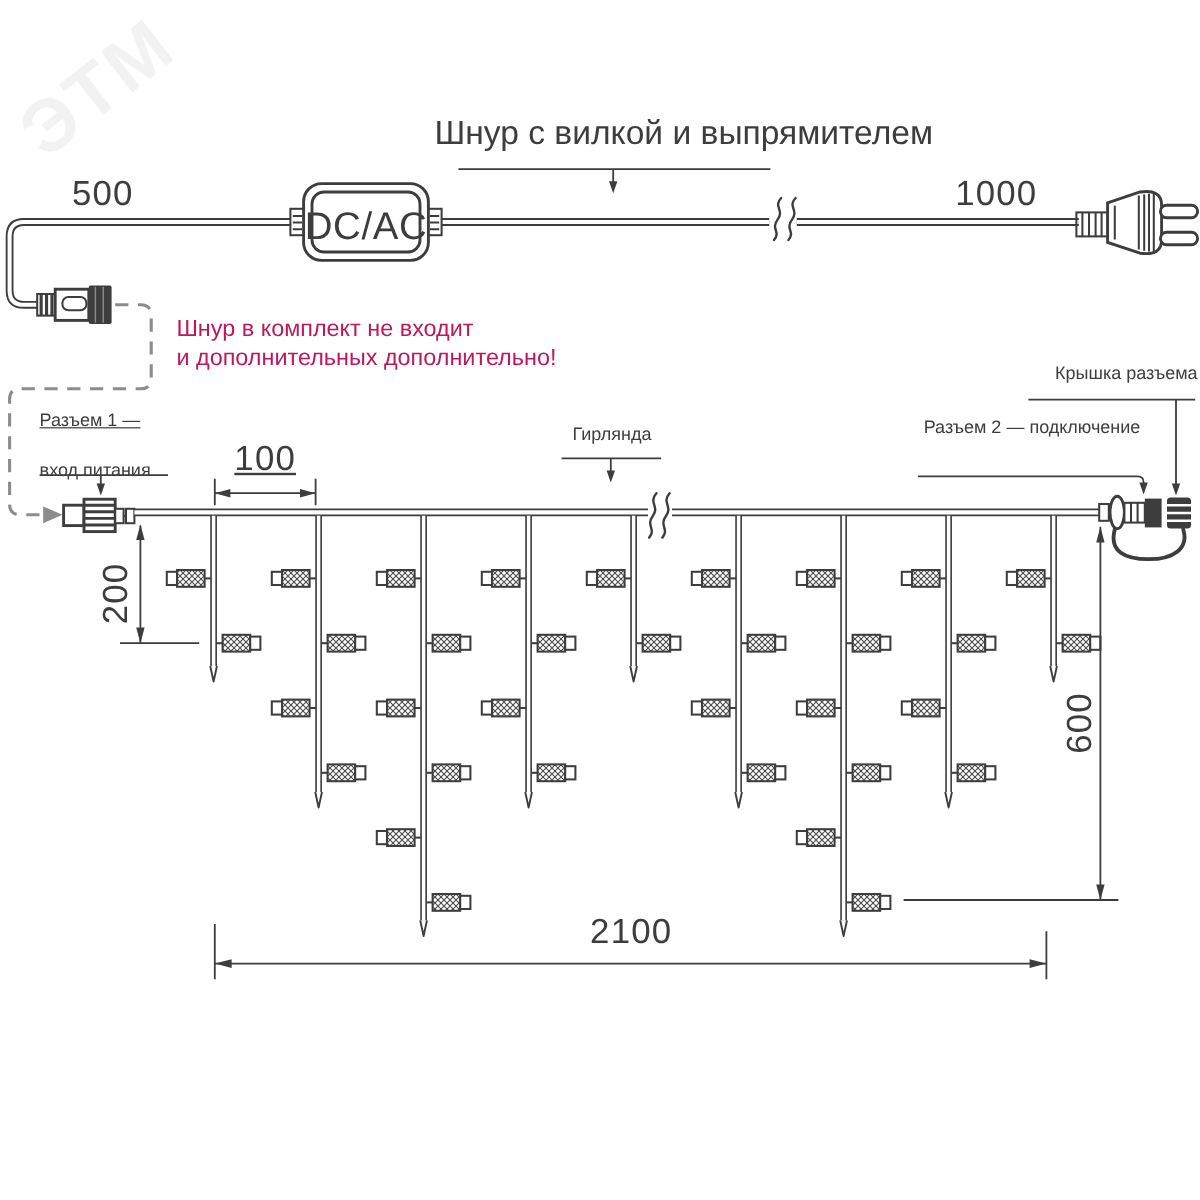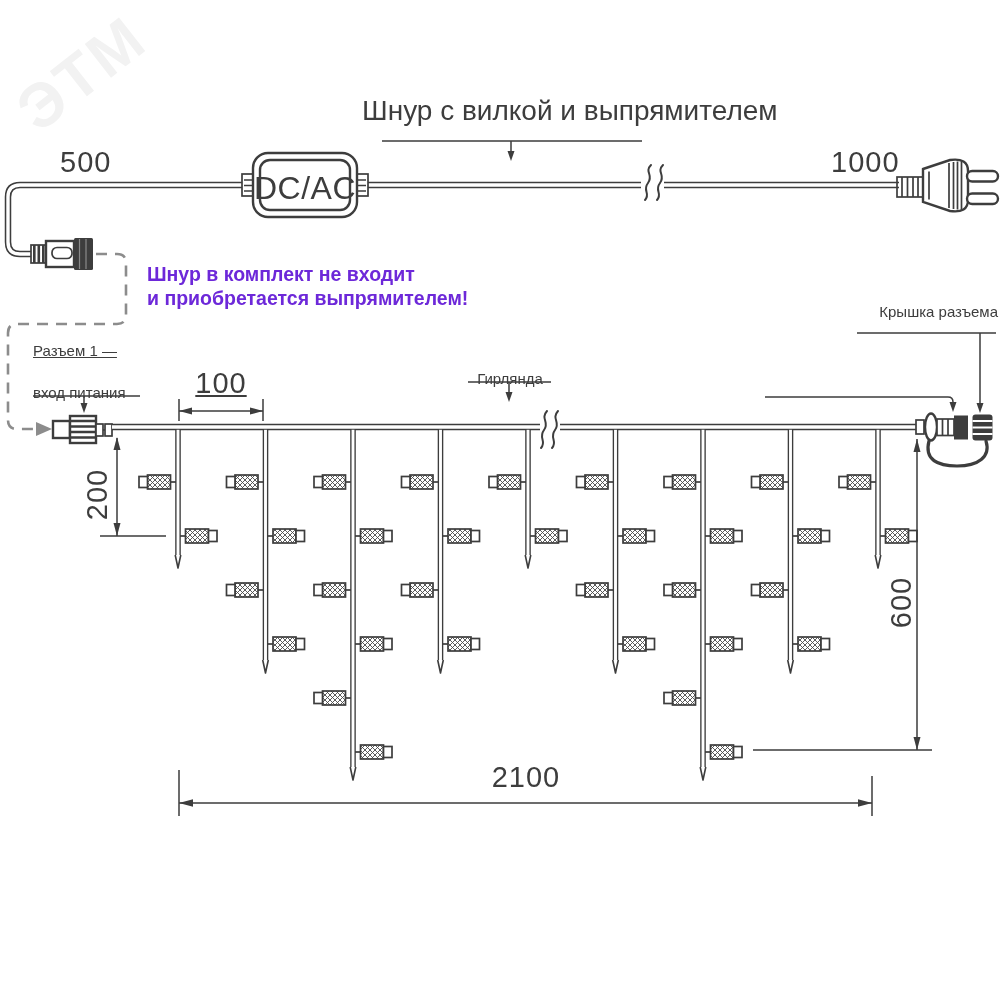--- a/index.html
+++ b/index.html
@@ -5,21 +5,21 @@
   html,body{margin:0;padding:0;background:#fff;}
   #stage{position:relative;width:1000px;height:1000px;background:#fff;overflow:hidden;
          font-family:"Liberation Sans","DejaVu Sans",sans-serif;color:#3d3d3d;}
   #stage svg{position:absolute;left:0;top:0;}
   .txt{position:absolute;white-space:nowrap;}
   .num{font-size:29px;letter-spacing:1px;}
   .lbl{font-size:15px;}
   .sub{font-size:14.5px;}
   .center{text-align:center;}
   .right{text-align:right;}
-  .gray-note{color:#6d28d9;font-weight:bold;font-size:19.5px;}
+  .gray-note{color:#be185d;font-weight:normal;font-size:19.5px;}
   .rot{transform:rotate(-90deg);}
   #watermark{left:10px;top:38px;font-size:62px;font-weight:bold;color:#f2f2f2;
              transform:rotate(-38deg);letter-spacing:3px;}
   
   .w-out{fill:none;stroke:#3d3d3d;stroke-width:6.5;}
   .w-in{fill:none;stroke:#ffffff;stroke-width:3.4;}
   .ln1{fill:none;stroke:#3d3d3d;stroke-width:1.7;}
   .ln2{fill:none;stroke:#3d3d3d;stroke-width:2.4;}
   .lnd{fill:none;stroke:#3d3d3d;stroke-width:1.5;}
   .fillw{fill:#ffffff;}
@@ -286,36 +286,37 @@
 
       <path class="lnd" d="M179 803 H 872 M179 770 V 816 M872 776 V 816"></path>
       <polygon class="filld" points="179,803 193,799.3 193,806.7"></polygon>
       <polygon class="filld" points="872,803 858,799.3 858,806.7"></polygon>
     </g>
   </svg>
 
   <div id="watermark" class="txt">ЭТМ</div>
 
   <div class="txt num" style="left:18px;top:146px;margin-left:42px;">500</div>
-  <div class="txt num" style="left:831px;top:146px;text-align:center;">1000</div>
+  <div class="txt num" style="left:796px;top:146px;text-align:center;">1000</div>
 
   <div class="txt lbl center" style="left:362px;top:95px;width:300px;font-size:28px;">Шнур с вилкой и выпрямителем</div>
 
   <div class="txt center" style="left:253px;top:170px;width:104px;font-size:32px;letter-spacing:0.5px;">DC/AC</div>
 
   <div class="txt gray-note" style="left:147px;top:263px;">Шнур в комплект не входит</div>
-  <div class="txt gray-note" style="left:147px;top:287px;">и приобретается выпрямителем!</div>
+  <div class="txt gray-note" style="left:147px;top:287px;">и дополнительных дополнительно!</div>
 
   <div class="txt lbl" style="left:33px;top:342px;text-decoration:underline;">Разъем 1 —</div>
   <div class="txt lbl" style="left:33px;top:384px;">вход питания</div>
 
   <div class="txt num center" style="left:179px;top:367px;width:84px;text-decoration:underline;">100</div>
 
-  <div class="txt lbl center" style="left:430px;top:370px;width:160px;">Гирлянда</div>
-
+  <div class="txt lbl center" style="left:430px;top:354px;width:160px;">Гирлянда</div>
+
+  <div class="txt lbl center" style="left:760px;top:348px;width:200px;">Разъем 2 — подключение</div>
 
   <div class="txt lbl right" style="left:848px;top:303px;width:150px;">Крышка разъема</div>
 
   <div class="txt num center rot" style="left:64px;top:478px;width:66px;">200</div>
   <div class="txt num center rot" style="left:868px;top:586px;width:66px;">600</div>
 
   <div class="txt num center" style="left:466px;top:761px;width:120px;">2100</div>
 </div>
 
 </body></html>

